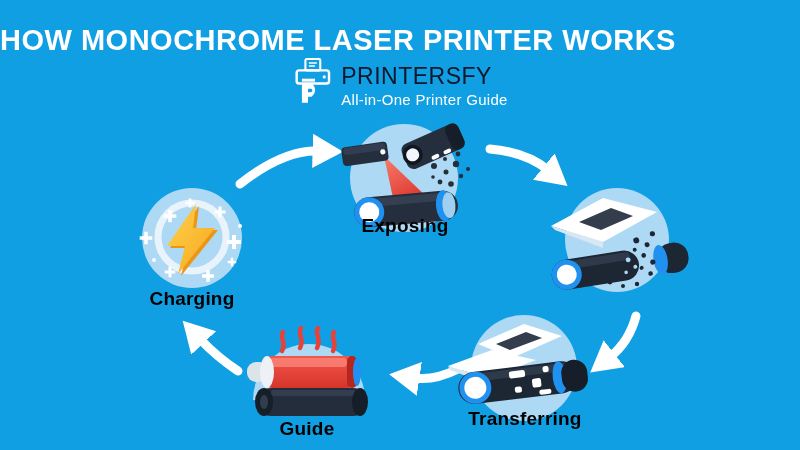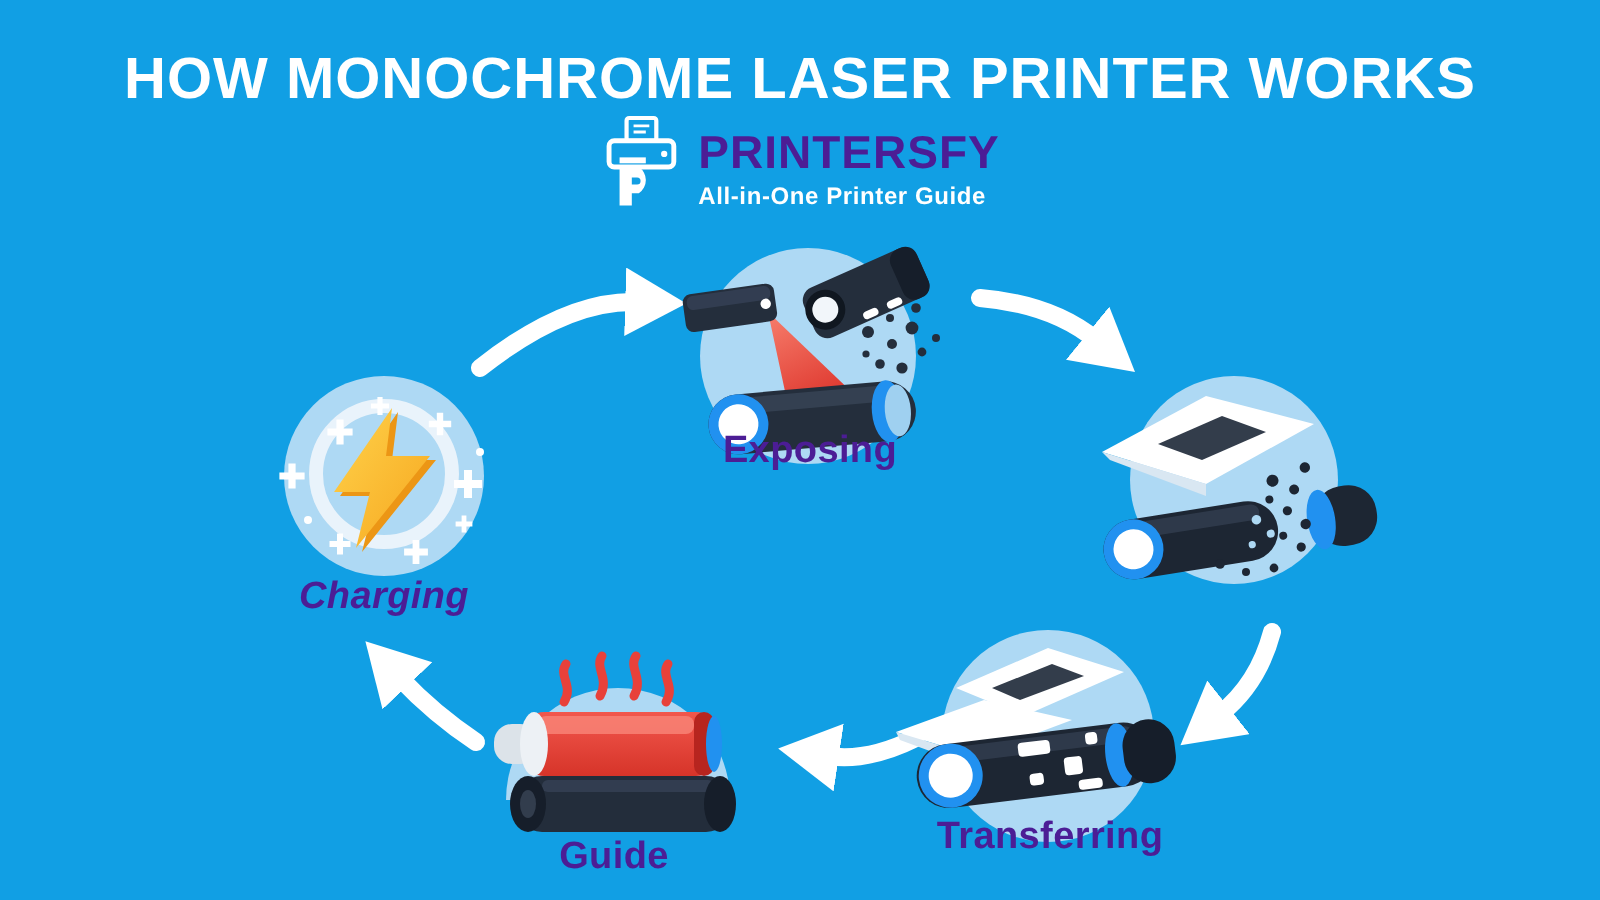--- a/index.html
+++ b/index.html
@@ -1,26 +1,26 @@
 <!DOCTYPE html>
 <html><head>
 <meta charset="utf-8">
 <style>
   html,body{margin:0;padding:0;background:#119FE4;}
   .canvas{position:relative;width:800px;height:450px;background:#119FE4;overflow:hidden;
           font-family:"Liberation Sans",sans-serif;}
-  .title{position:absolute;top:24px;left:0;width:800px;text-align:center;margin:0;
+  .title{position:absolute;top:24px;left:0;width:800px;margin:0;
          color:#FFFFFF;font-size:29px;font-weight:800;letter-spacing:.5px;white-space:nowrap;}
   .logo{position:absolute;top:57px;left:50%;transform:translateX(-50%);
         display:flex;align-items:flex-start;gap:7px;}
   .logo-text{display:flex;flex-direction:column;align-items:flex-start;padding-top:8px;}
-  .brand{color:#4c1d95;font-size:23px;font-weight:700;letter-spacing:.5px;line-height:1;text-align:center;}
-  .tagline{color:#FFFFFF;font-size:12px;font-weight:700;letter-spacing:.3px;margin-top:3px;}
+  .brand{color:#0f172a;font-size:23px;font-weight:400;letter-spacing:.5px;line-height:1;text-align:center;}
+  .tagline{color:#FFFFFF;font-size:15px;font-weight:400;letter-spacing:.3px;margin-top:3px;}
   .stage{position:absolute;}
-  .stage-label{position:absolute;color:#4c1d95;font-size:19px;font-weight:800;
+  .stage-label{position:absolute;color:#000000;font-size:19px;font-weight:800;
                text-align:center;letter-spacing:.2px;}
   .arrows{position:absolute;top:0;left:0;pointer-events:none;}
 </style>
 </head>
 <body>
 
 <div class="canvas">
 
   <h1 class="title">HOW MONOCHROME LASER PRINTER WORKS</h1>
 
@@ -85,21 +85,21 @@
         <use href="#plus" transform="translate(86,26) scale(0.8)"></use>
         <use href="#plus" transform="translate(100,56) scale(1.0)"></use>
         <use href="#plus" transform="translate(74,90) scale(0.85)"></use>
         <use href="#plus" transform="translate(36,86) scale(0.75)"></use>
         <use href="#plus" transform="translate(98,76) scale(0.6)"></use>
         <circle cx="20" cy="74" r="2" fill="#FFF"></circle>
         <circle cx="106" cy="40" r="2" fill="#FFF"></circle>
       </svg>
     </span>
   </div>
-  <div class="stage-label" style="left:130px;top:288px;width:124px;font-style:italic;">Charging</div>
+  <div class="stage-label" style="left:130px;top:288px;width:124px;">Charging</div>
 
   <div class="stage" style="left:330px;top:114px;">
     <span>
       <svg width="150" height="122" viewBox="0 0 150 122">
         <defs>
           <linearGradient id="beamG" x1="0" y1="0" x2="0.4" y2="1">
             <stop offset="0" stop-color="#FB7A66"></stop>
               <stop offset="1" stop-color="#DE271D"></stop>
           </linearGradient>
         </defs>

